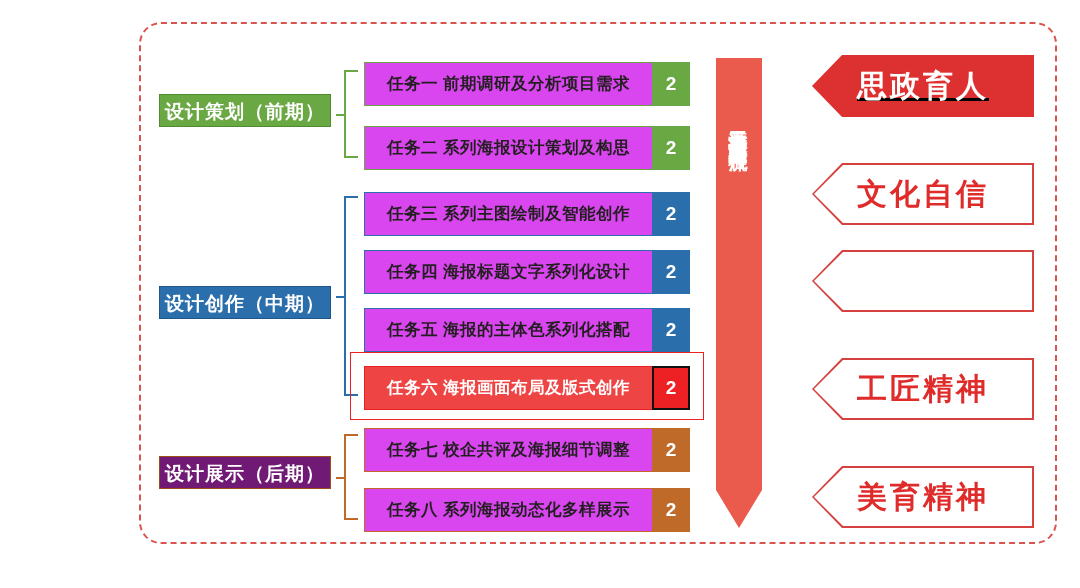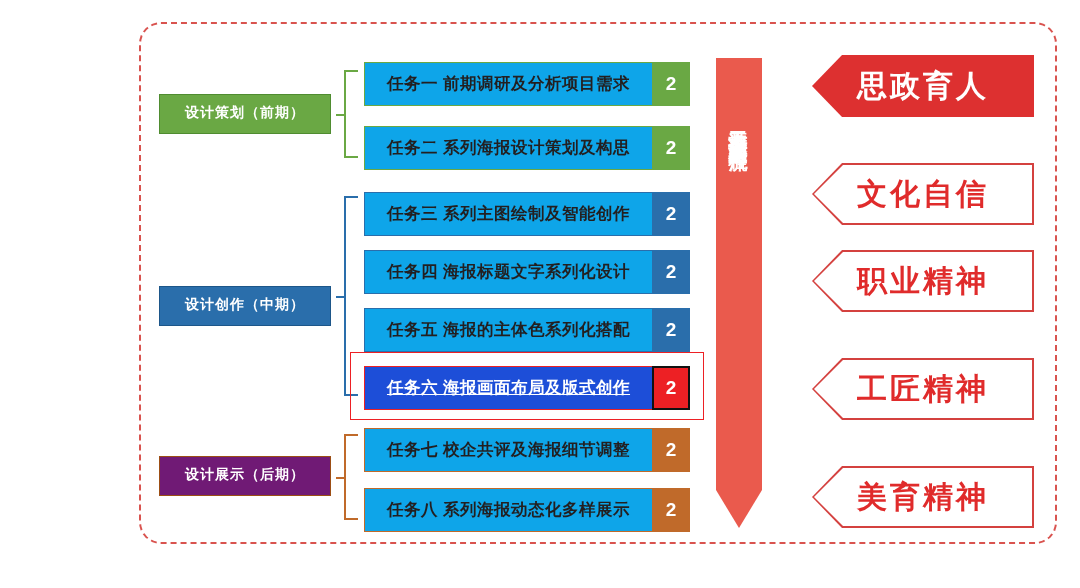--- a/index.html
+++ b/index.html
@@ -34,22 +34,22 @@
   }
 
   
   .dashed-box{
     position:absolute;left:139px;top:22px;width:918px;height:522px;
     border:2px dashed #d9534f;border-radius:22px;box-sizing:border-box;
   }
 
   
   .phase{
-    position:absolute;width:172px;height:40px;line-height:34px;
-    text-align:center;color:#ffffff;font-size:14px;font-weight:bold;
+    position:absolute;width:172px;height:33px;line-height:34px;
+    text-align:center;color:#ffffff;font-size:19px;font-weight:bold;
     letter-spacing:1px;box-sizing:border-box;
   }
   .phase.green{left:159px;top:94px;background:#6aa844;border:1px solid #4f8c30;}
   .phase.blue {left:159px;top:286px;background:#2a6eab;border:1px solid #1d5689;}
   .phase.brown{left:159px;top:456px;background:#701a75;border:1px solid #9c4e15;}
 
   
   .bracket{position:absolute;}
   .bracket .bar{position:absolute;left:8px;top:0;bottom:0;width:2px;}
   .bracket .tip-t,.bracket .tip-b{position:absolute;left:8px;width:14px;height:2px;}
@@ -65,36 +65,36 @@
   .bracket.b1{left:336px;top:196px;width:24px;height:200px;}
   .bracket.o1{left:336px;top:434px;width:24px;height:86px;}
 
   
   .task{
     position:absolute;left:364px;width:326px;height:44px;
     display:flex;box-sizing:border-box;
   }
   .task .tx{
     flex:1;display:flex;align-items:center;justify-content:center;
-    background:#0ea5e9;font-size:16.5px;font-weight:bold;color:#231f20;
+    background:#d946ef;font-size:16.5px;font-weight:bold;color:#231f20;
     letter-spacing:0.5px;box-sizing:border-box;
   }
   .task .num{
     width:38px;display:flex;align-items:center;justify-content:center;
     color:#ffffff;font-size:19px;font-weight:bold;box-sizing:border-box;
   }
 
   .task.green .tx{border:1.5px solid #6aa844;border-right:none;}
   .task.green .num{background:#6aa844;}
   .task.blue  .tx{border:1.5px solid #2a6eab;border-right:none;}
   .task.blue  .num{background:#2a6eab;}
   .task.brown .tx{border:1.5px solid #c06a2a;border-right:none;}
   .task.brown .num{background:#c06a2a;}
 
-  .task.hl .tx{background:#1d4ed8;color:#ffffff;border:1.5px solid #ed2024;border-right:none;text-decoration:underline;}
+  .task.hl .tx{background:#ef4444;color:#ffffff;border:1.5px solid #ed2024;border-right:none;}
   .task.hl .num{background:#ed2024;border:2px solid #111111;}
 
   .t1{top:62px;} .t2{top:126px;}
   .t3{top:192px;} .t4{top:250px;} .t5{top:308px;} .t6{top:366px;}
   .t7{top:428px;} .t8{top:488px;}
 
   .hl-frame{
     position:absolute;left:350px;top:352px;width:354px;height:68px;
     border:1.5px solid #ed2024;box-sizing:border-box;
   }
@@ -132,21 +132,21 @@
   .chev .shape.fill{background:#dd3030;}
   .chev .shape.outline{background:#d4413f;}
   .chev .shape.outline-in{
     background:#ffffff;
     clip-path:polygon(31px 2px,calc(100% - 2px) 2px,calc(100% - 2px) calc(100% - 2px),31px calc(100% - 2px),2px 50%);
   }
   .chev .lbl{position:relative;z-index:3;}
   .chev.solid .lbl{color:#ffffff;}
   .chev.hollow .lbl{color:#e02b2b;}
 
-  .c1{top:55px;} .c2{top:145px;margin-top:18px;} .c3{top:250px;} .c4{top:358px;} .c5{top:466px;}
+  .c1{top:55px;text-decoration:underline;} .c2{top:145px;margin-top:18px;} .c3{top:250px;} .c4{top:358px;} .c5{top:466px;}
 </style>
 </head>
 <body>
 
 <div class="root">
 
 
   <div class="dashed-box"></div>
 
   <div class="phase green">设计策划（前期）</div>
@@ -219,21 +219,20 @@
     <span class="lbl">思政育人</span>
   </div>
   <div class="chev hollow c2">
     <div class="shape outline"></div>
     <div class="shape outline-in"></div>
     <span class="lbl">文化自信</span>
   </div>
   <div class="chev hollow c3">
     <div class="shape outline"></div>
     <div class="shape outline-in"></div>
-    <span class="lbl">职业精神</span>
   </div>
   <div class="chev hollow c4">
     <div class="shape outline"></div>
     <div class="shape outline-in"></div>
     <span class="lbl">工匠精神</span>
   </div>
   <div class="chev hollow c5">
     <div class="shape outline"></div>
     <div class="shape outline-in"></div>
     <span class="lbl">美育精神</span>

